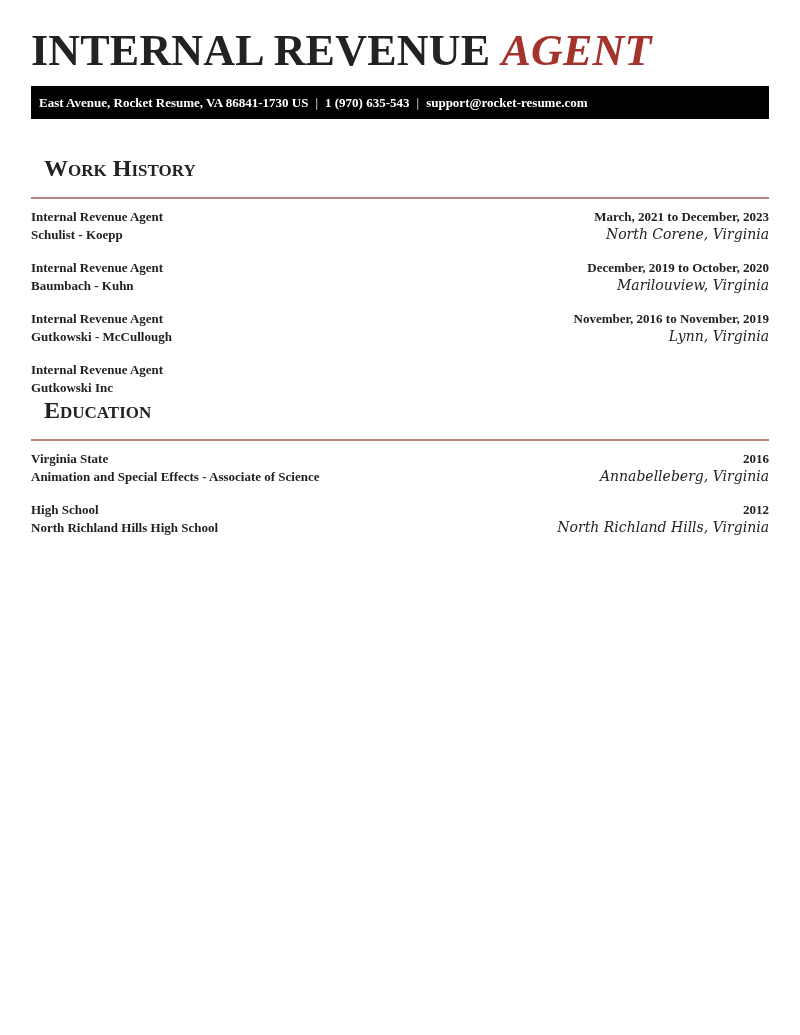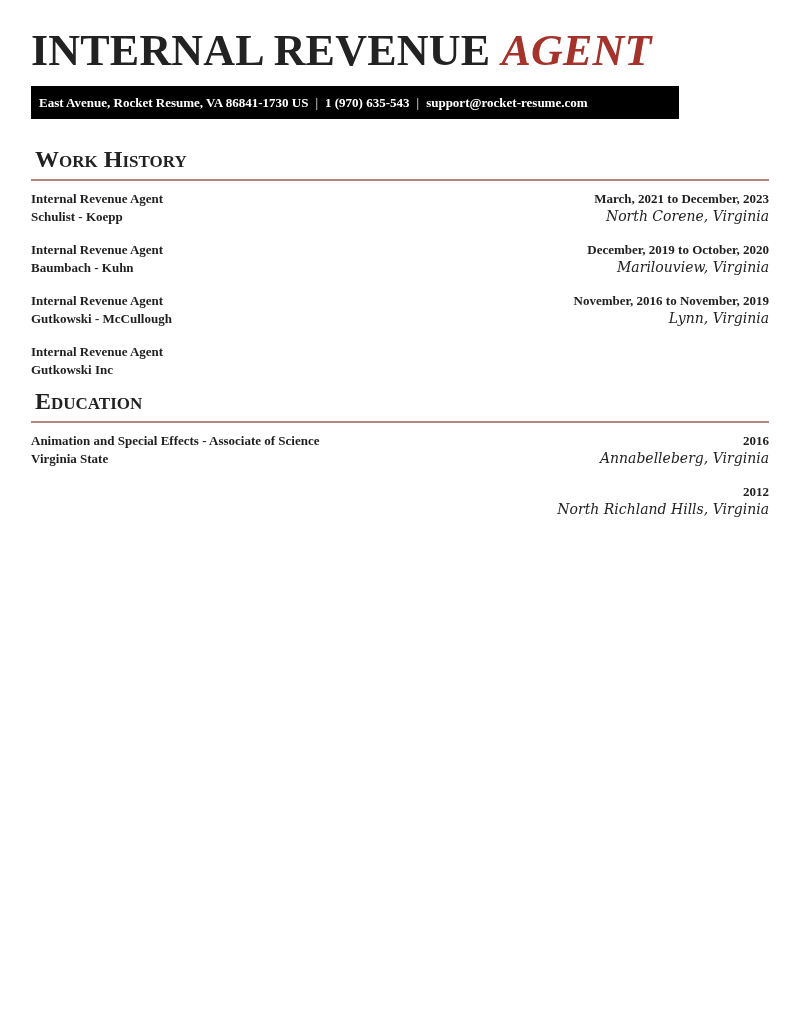--- a/index.html
+++ b/index.html
@@ -32,42 +32,42 @@
     line-height: 50px;
     letter-spacing: 0.2px;
     color: #222222;
     white-space: nowrap;
   }
   .title .accent { color: #a4332c; font-style: italic; }
   .contact-bar {
     position: absolute;
     top: 86px;
     left: 0;
-    width: 648px;
+    width: 738px;
     height: 33px;
     background: #000000;
     color: #ffffff;
     font-weight: bold;
     font-size: 13px;
     line-height: 33px;
     box-sizing: border-box;
     padding-left: 8px;
     white-space: nowrap;
   }
   .contact-bar .sep {
     padding: 0 7px;
     font-weight: normal;
   }
   .section {
     position: absolute;
     left: 0;
     width: 738px;
   }
   .section-heading {
-    margin: 4px;
+    margin: 13px;
     font-family: "Liberation Serif", serif;
     font-weight: bold;
     font-variant: small-caps;
     font-size: 24px;
     line-height: 28px;
     color: #222222;
     height: 30px;
   }
   .divider {
     height: 2px;
@@ -161,31 +161,35 @@
   </div>
 
   <div class="section" style="top:383px;">
     <h2 class="section-heading">Education</h2>
     <div class="divider"></div>
 
     <div style="height:9px"></div>
 
     <div class="entry">
       <div class="left">
+        <span class="line bold">Virginia State</span>
         <span class="line bold">Animation and Special Effects - Associate of Science</span>
-        <span class="line bold">Virginia State</span>
       </div>
       <div class="right">
         <span class="line date">2016</span>
         <span class="line loc">Annabelleberg, Virginia</span>
       </div>
     </div>
     <div style="height:17px"></div>
 
     <div class="entry">
+      <div class="left">
+        <span class="line bold">High School</span>
+        <span class="line bold">North Richland Hills High School</span>
+      </div>
       <div class="right">
         <span class="line date">2012</span>
         <span class="line loc">North Richland Hills, Virginia</span>
       </div>
     </div>
   </div>
 
 </div>
 
 </body></html>

